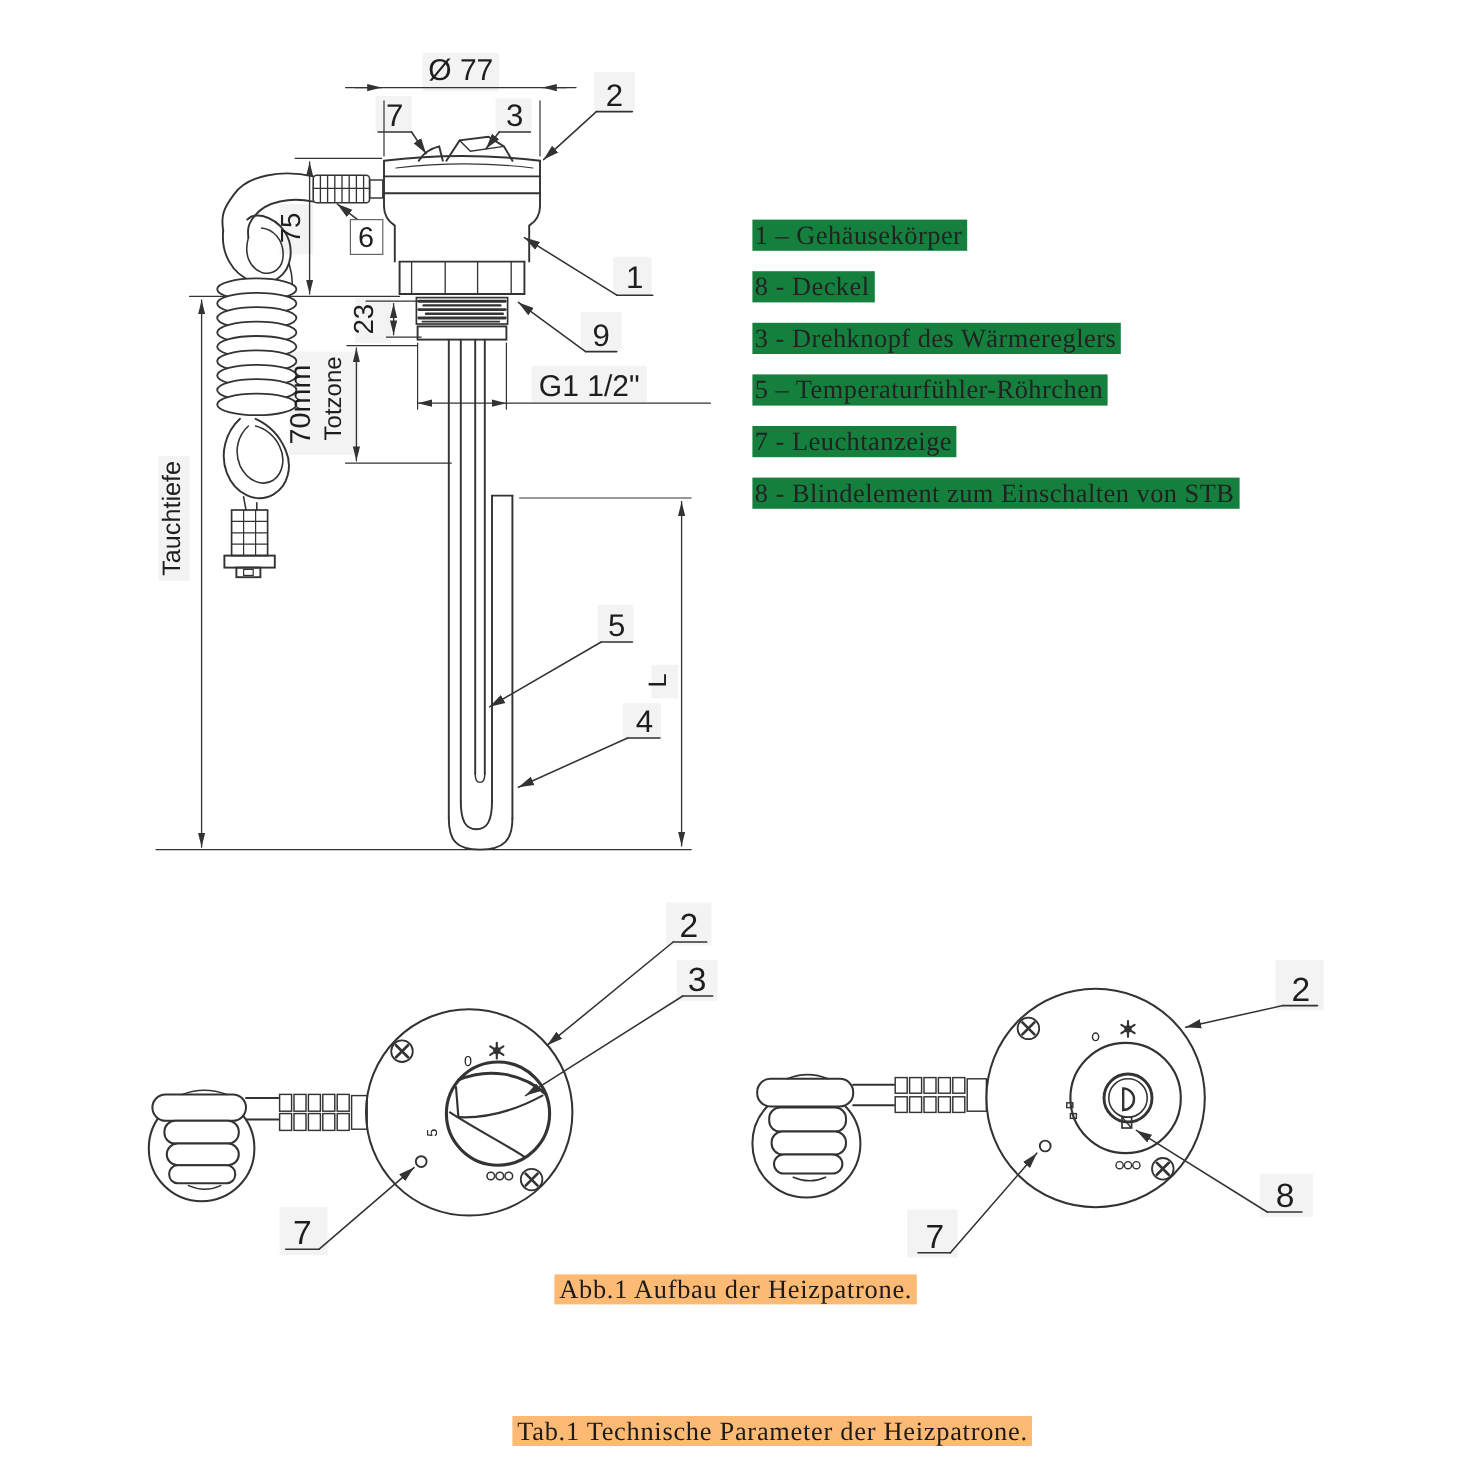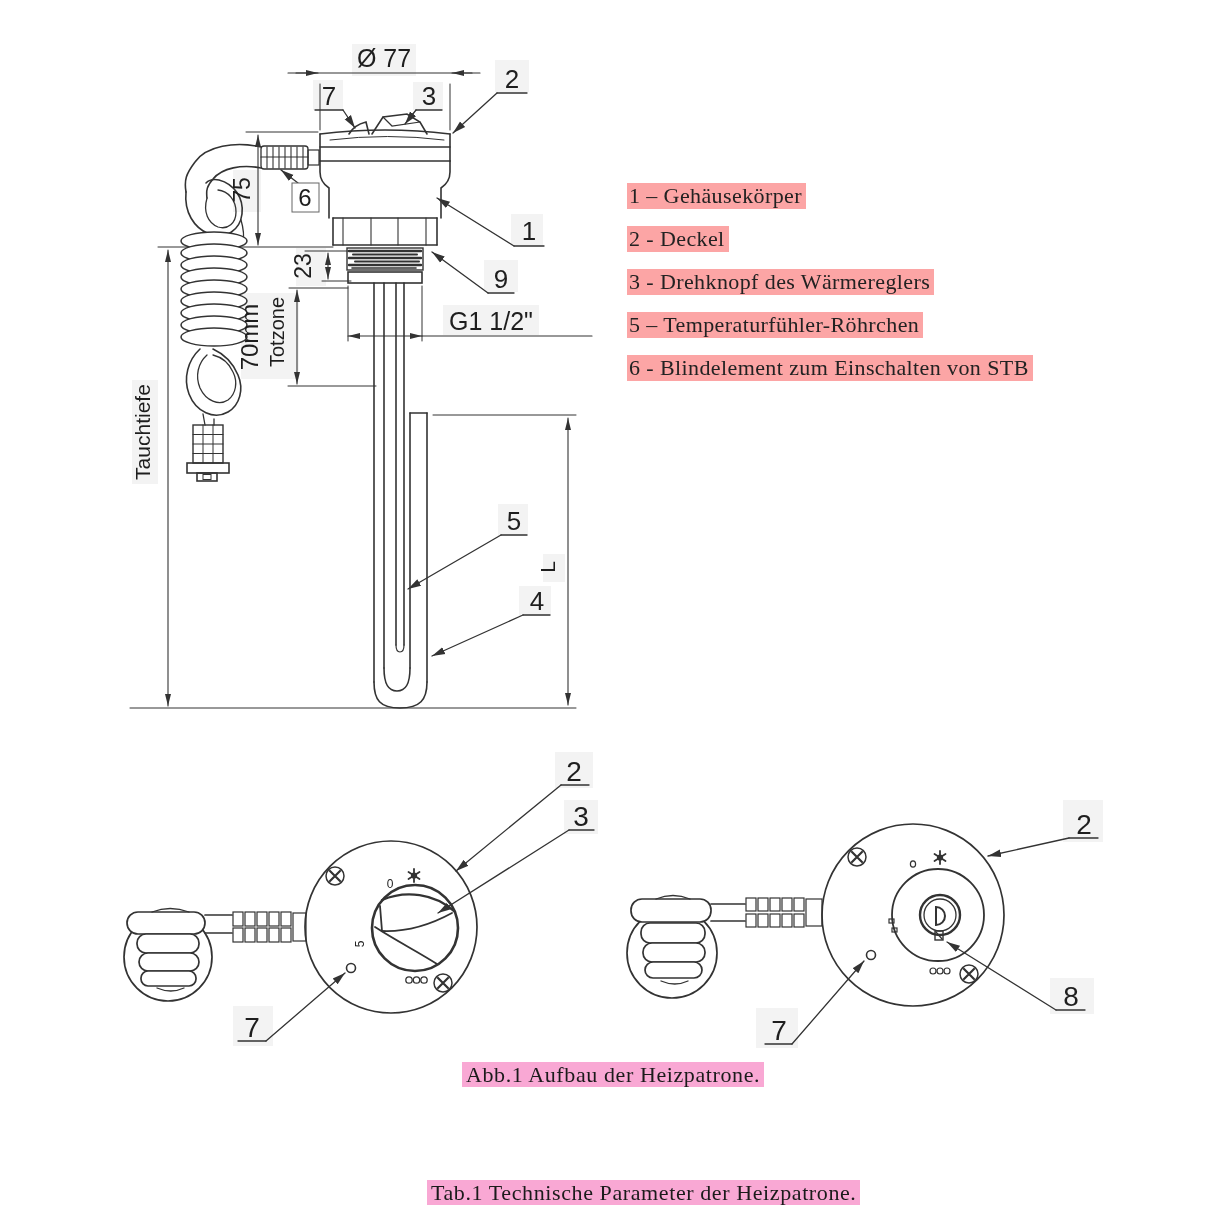--- a/index.html
+++ b/index.html
@@ -2,23 +2,23 @@
 <html><head>
 <meta charset="utf-8">
 <style>
   html,body{margin:0;padding:0;background:#fff;}
   #page{position:relative;width:1214px;height:1227px;background:#ffffff;overflow:hidden;
         font-family:"Liberation Serif", serif;color:#1d1d1d;text-decoration:underline;}
   #drawing{position:absolute;left:0;top:0;}
   svg text{font-family:"Liberation Sans", sans-serif;fill:#1e1e1e;}
   .legend{position:absolute;left:627px;top:184px;width:470px;}
   .legend-item{margin:0 0 19px 0;font-size:22px;line-height:24px;letter-spacing:0.4px;color:#222;}
-  .legend-item span{background:#fca5a5;padding:0 4px 1px 2px;}
+  .legend-item span{background:#15803d;padding:0 4px 1px 2px;}
   .caption{position:absolute;font-size:22px;letter-spacing:0.6px;color:#1b1b1b;}
-  .caption span{background:#f9a8d4;padding:0 4px;}
+  .caption span{background:#fdba74;padding:0 4px;}
   #cap-abb{left:462px;top:1062px;}
   #cap-tab{left:427px;top:1180px;text-align:center;}
 </style>
 </head>
 <body>
 
 <div id="page">
 
   <svg id="drawing" width="1214" height="1227" viewBox="0 0 1214 1227">
     <defs>
@@ -368,22 +368,23 @@
     </g>
     <g>
       <text x="1084" y="834" font-size="28" text-anchor="middle">2</text>
       <text x="779" y="1040" font-size="28" text-anchor="middle">7</text>
       <text x="1071" y="1006" font-size="28" text-anchor="middle">8</text>
     </g>
   </svg>
 
   <div class="legend">
     <div class="legend-item"><span>1 – Gehäusekörper</span></div>
-    <div class="legend-item"><span>2 - Deckel</span></div>
+    <div class="legend-item"><span>8 - Deckel</span></div>
     <div class="legend-item"><span>3 - Drehknopf des Wärmereglers</span></div>
     <div class="legend-item"><span>5 – Temperaturfühler-Röhrchen</span></div>
-    <div class="legend-item"><span>6 - Blindelement zum Einschalten von STB</span></div>
+    <div class="legend-item"><span>7 - Leuchtanzeige</span></div>
+    <div class="legend-item"><span>8 - Blindelement zum Einschalten von STB</span></div>
   </div>
 
   <div id="cap-abb" class="caption"><span>Abb.1 Aufbau der Heizpatrone.</span></div>
   <div id="cap-tab" class="caption"><span>Tab.1 Technische Parameter der Heizpatrone.</span></div>
 
 </div>
 
 </body></html>

